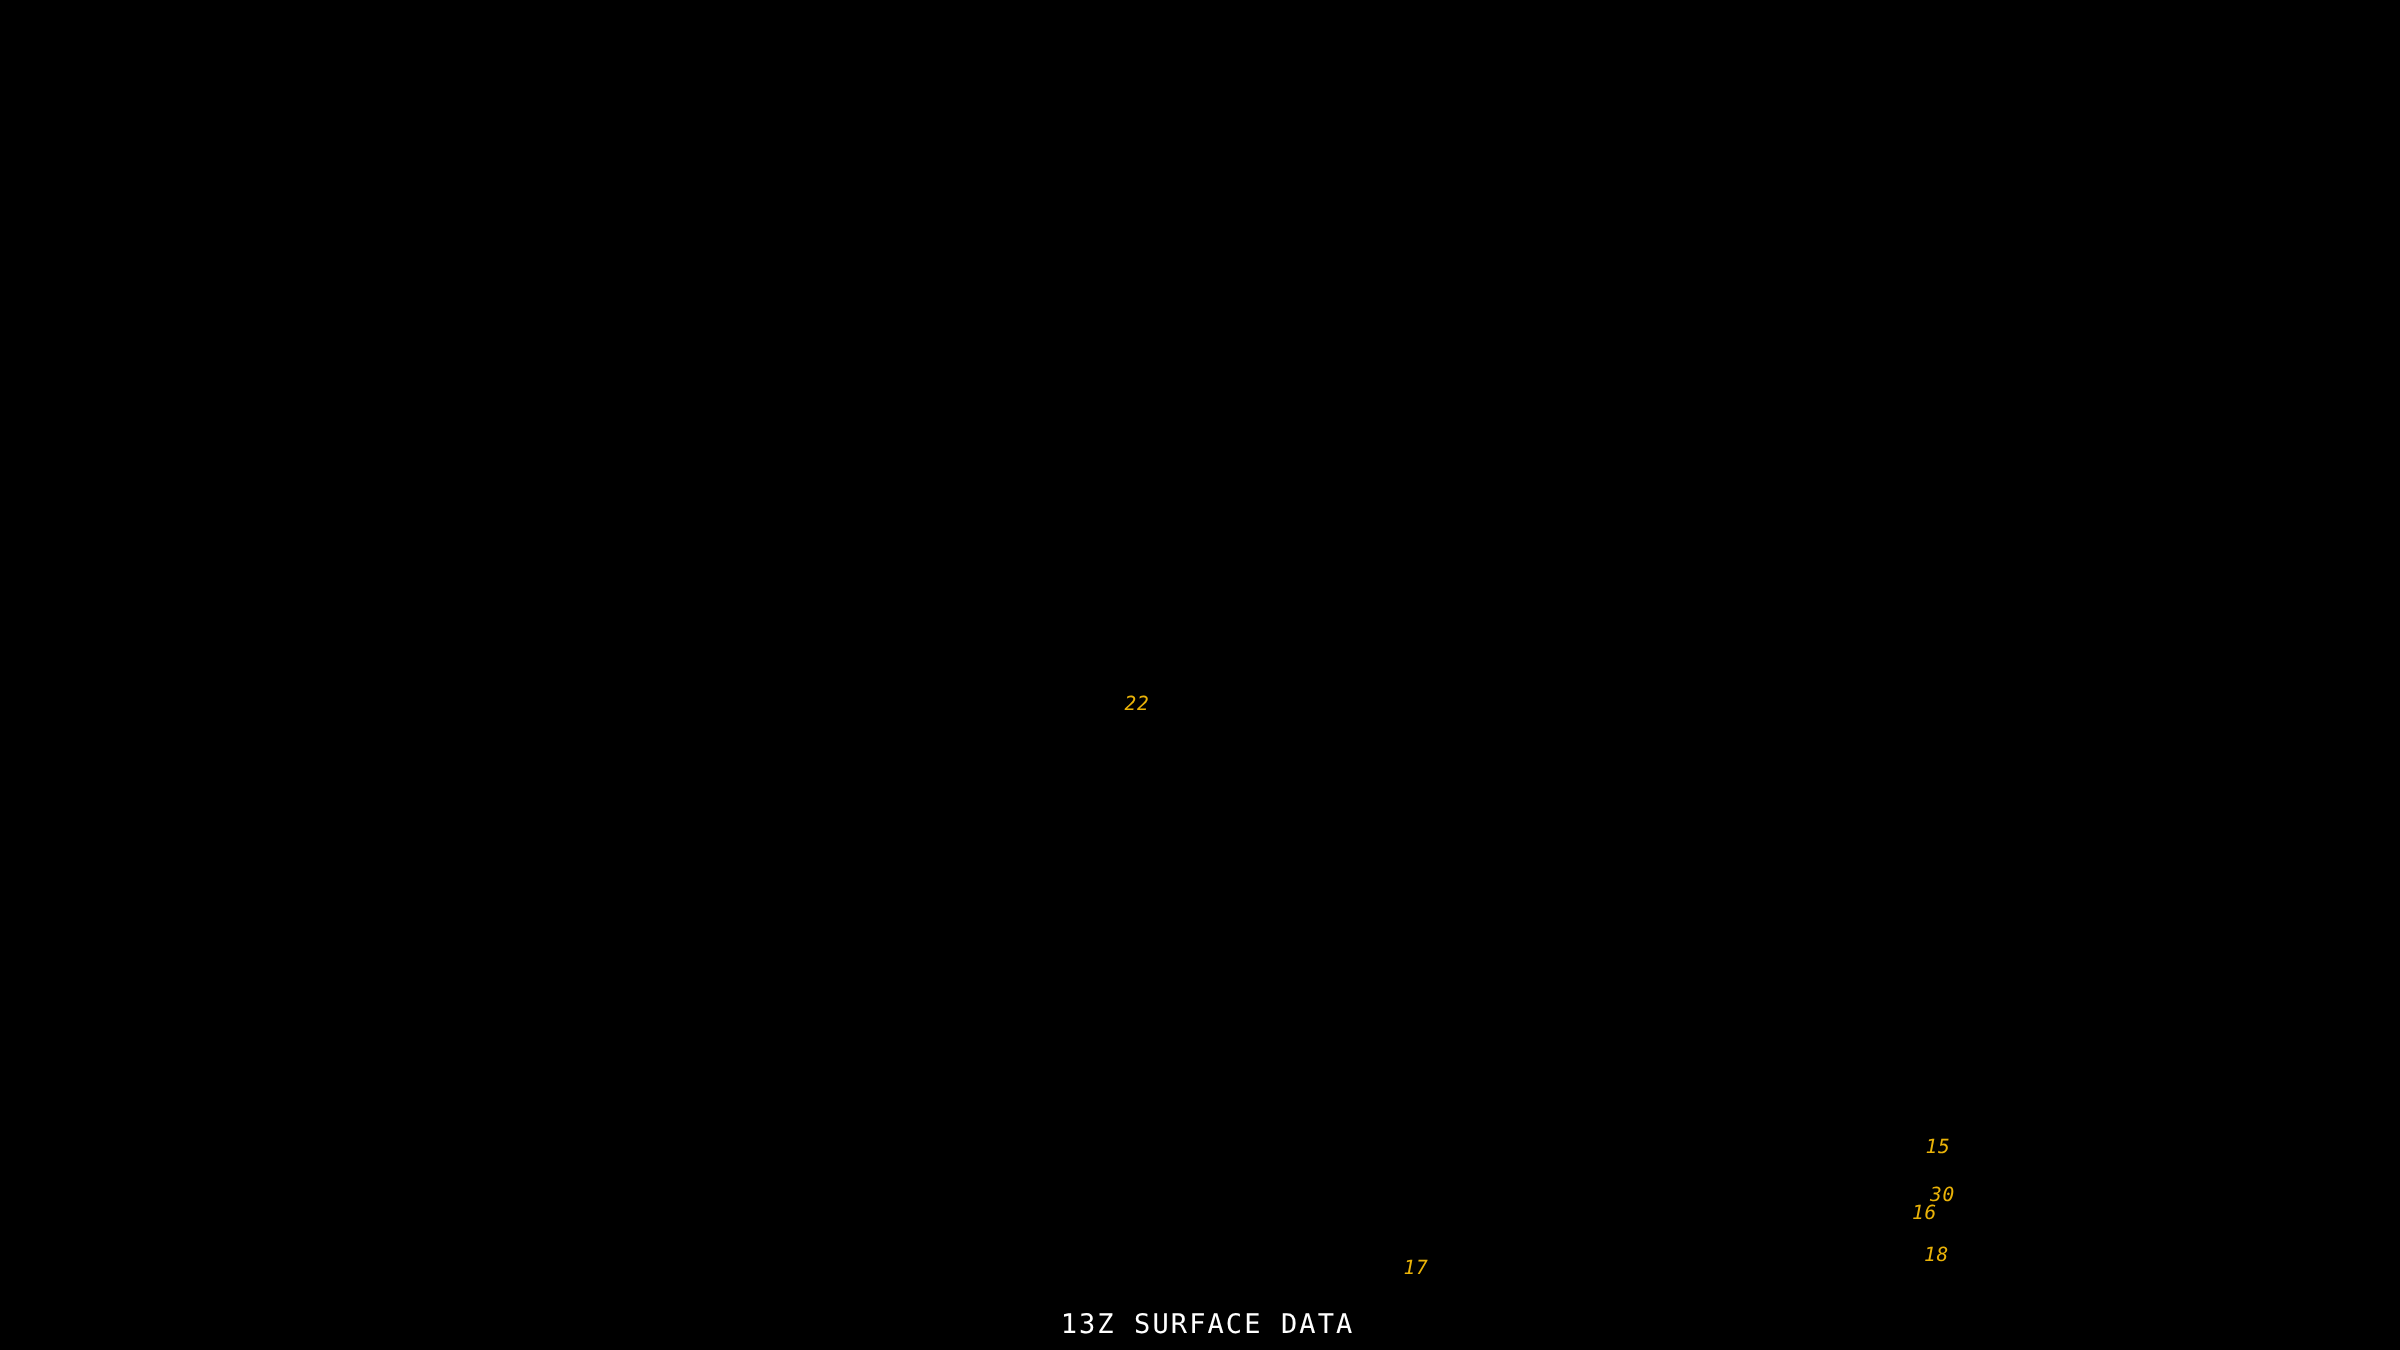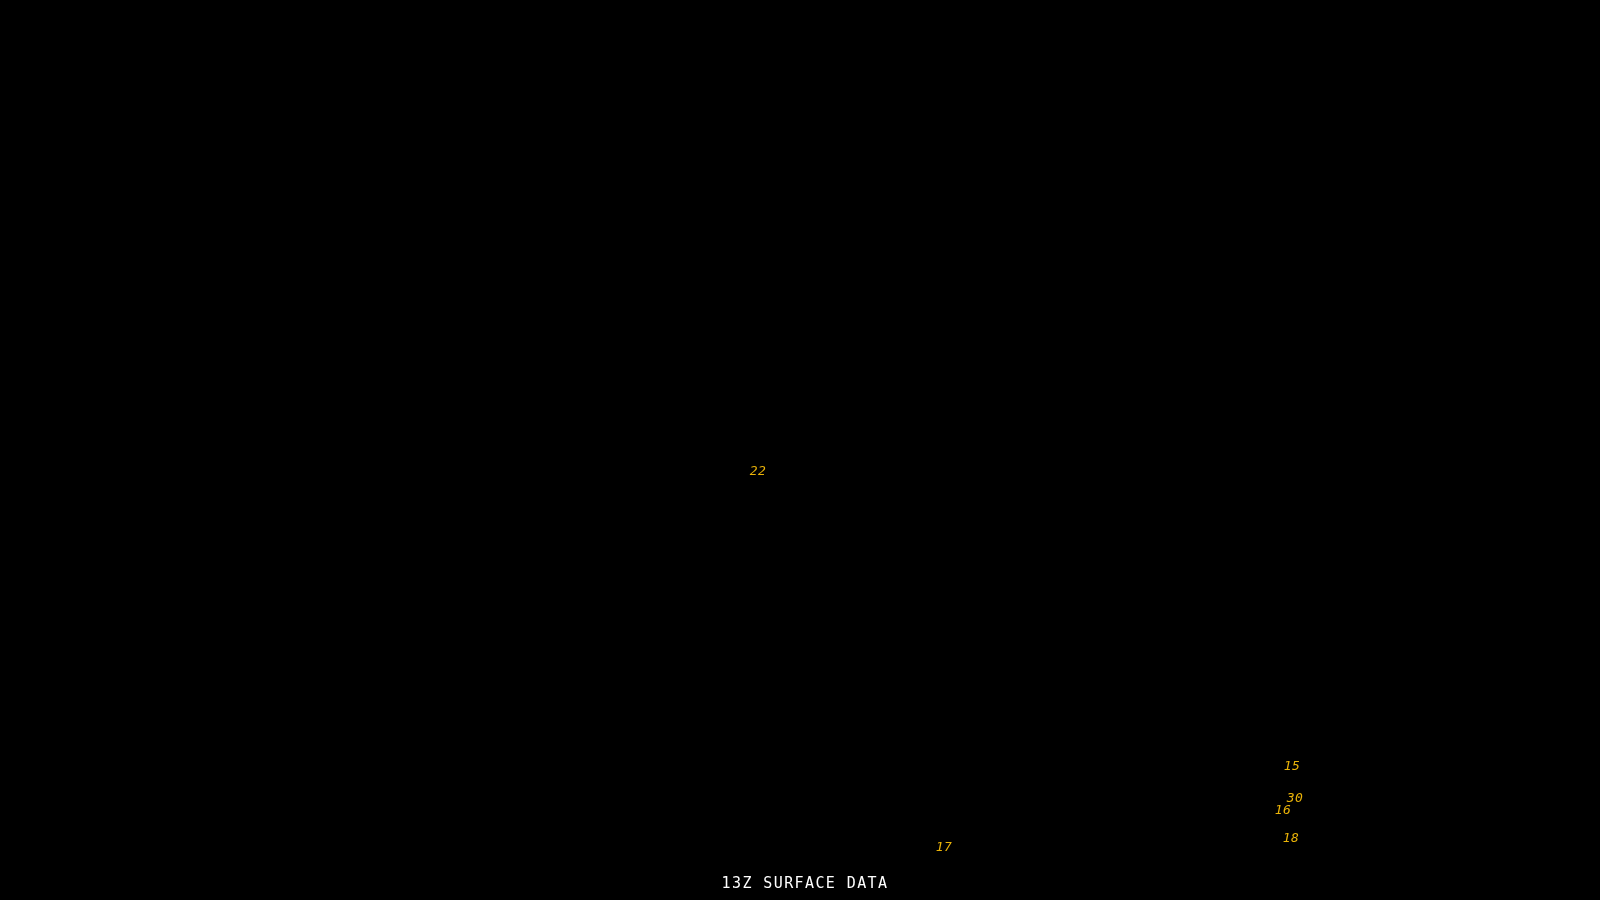--- a/index.html
+++ b/index.html
@@ -23,21 +23,21 @@
     line-height: 13px;
     letter-spacing: 0.5px;
     white-space: nowrap;
     transform: translate(-50%, -50%);
     font-style: italic;
   }
   .caption {
     position: absolute;
     color: #ffffff;
     font-family: "DejaVu Sans Mono", monospace;
-    font-size: 15px;
+    font-size: 18px;
     line-height: 13px;
     letter-spacing: 1.4px;
     white-space: nowrap;
     transform: translate(-50%, -50%);
   }
 </style>
 </head>
 <body>
 
 <div id="screen">

